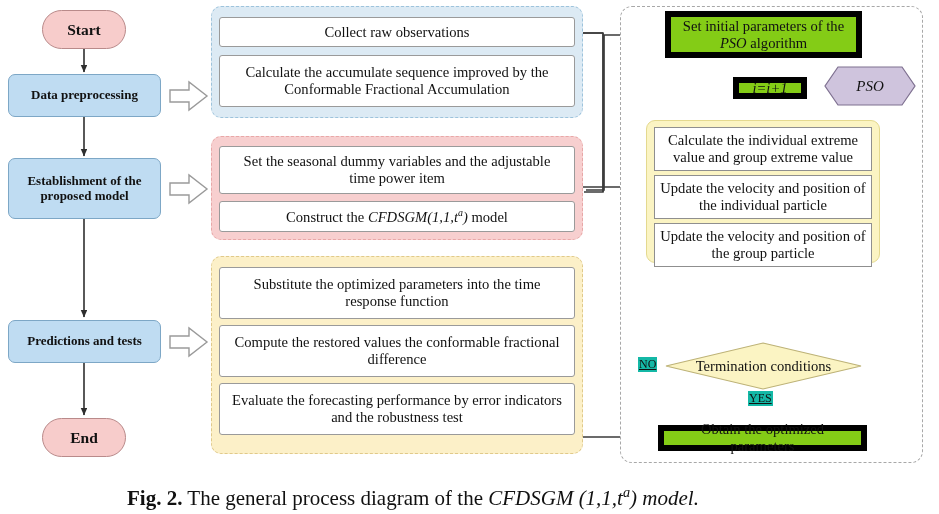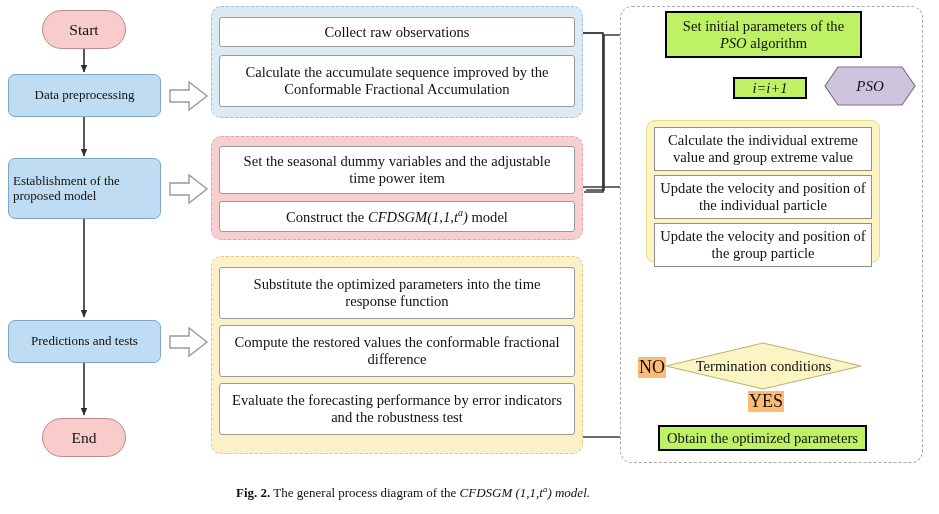--- a/index.html
+++ b/index.html
@@ -6,21 +6,21 @@
   body{
     width:939px;height:514px;
     font-family:"Liberation Serif", "DejaVu Serif", serif;
     color:#111;
     overflow:hidden;
   }
   #stage{position:relative;width:939px;height:514px;}
   svg#wires{position:absolute;left:0;top:0;width:939px;height:514px;pointer-events:none;}
 
   .node{position:absolute;box-sizing:border-box;display:flex;align-items:center;
-        justify-content:center;text-align:left;line-height:1.12;}
+        justify-content:center;text-align:center;line-height:1.12;font-weight:bold;}
 
   
   .terminal{
     background:#f7cccb;border:1px solid #b98a8a;border-radius:22px;
     font-size:15.5px;
   }
   .stage-box{
     background:#bfdcf2;border:1px solid #7da7c6;border-radius:7px;
     font-size:13px;padding:2px 4px;
   }
@@ -37,22 +37,22 @@
     display:flex;align-items:center;justify-content:center;text-align:center;
     font-size:14.6px;line-height:1.16;padding:1px 12px;
   }
 
   
   .psopanel{
     position:absolute;box-sizing:border-box;
     border:1.6px dashed #a8a8a8;border-radius:12px;background:#ffffff;
   }
   .ybox{
-    position:absolute;box-sizing:border-box;background:#bef264;
-    border:2px solid #000000;
+    position:absolute;box-sizing:border-box;background:#84cc16;
+    border:6px solid #000000;
     display:flex;align-items:center;justify-content:center;text-align:center;
     font-size:14.6px;line-height:1.16;padding:1px 5px;
   }
   .ygroup{
     position:absolute;box-sizing:border-box;background:#fbf4c3;
     border:1px solid #e4d98f;border-radius:9px;
   }
   .wbox{
     position:absolute;box-sizing:border-box;background:#ffffff;
     border:1px solid #8f8f8f;
@@ -64,25 +64,25 @@
     position:absolute;left:0;top:0;width:100%;height:100%;
     display:flex;align-items:center;justify-content:center;
     font-style:italic;font-size:15px;
   }
   .diamondwrap{position:absolute;}
   .diamondlabel{
     position:absolute;left:0;top:0;width:100%;height:100%;
     display:flex;align-items:center;justify-content:center;
     font-size:14.6px;
   }
-  .edgelabel{position:absolute;font-size:18px;background:#fdba74;padding:0 1px;}
+  .edgelabel{position:absolute;font-size:12px;background:#14b8a6;padding:0 1px;text-decoration:underline;}
 
   .caption{
     position:absolute;left:0;top:484px;width:826px;text-align:center;
-    font-size:13px;
+    font-size:21px;
   }
   .caption b{font-weight:bold;}
   em.mi{font-style:italic;}
   .sup{font-size:0.68em;vertical-align:super;font-style:italic;}
 </style>
 </head>
 <body>
 
 <div id="stage">
 

